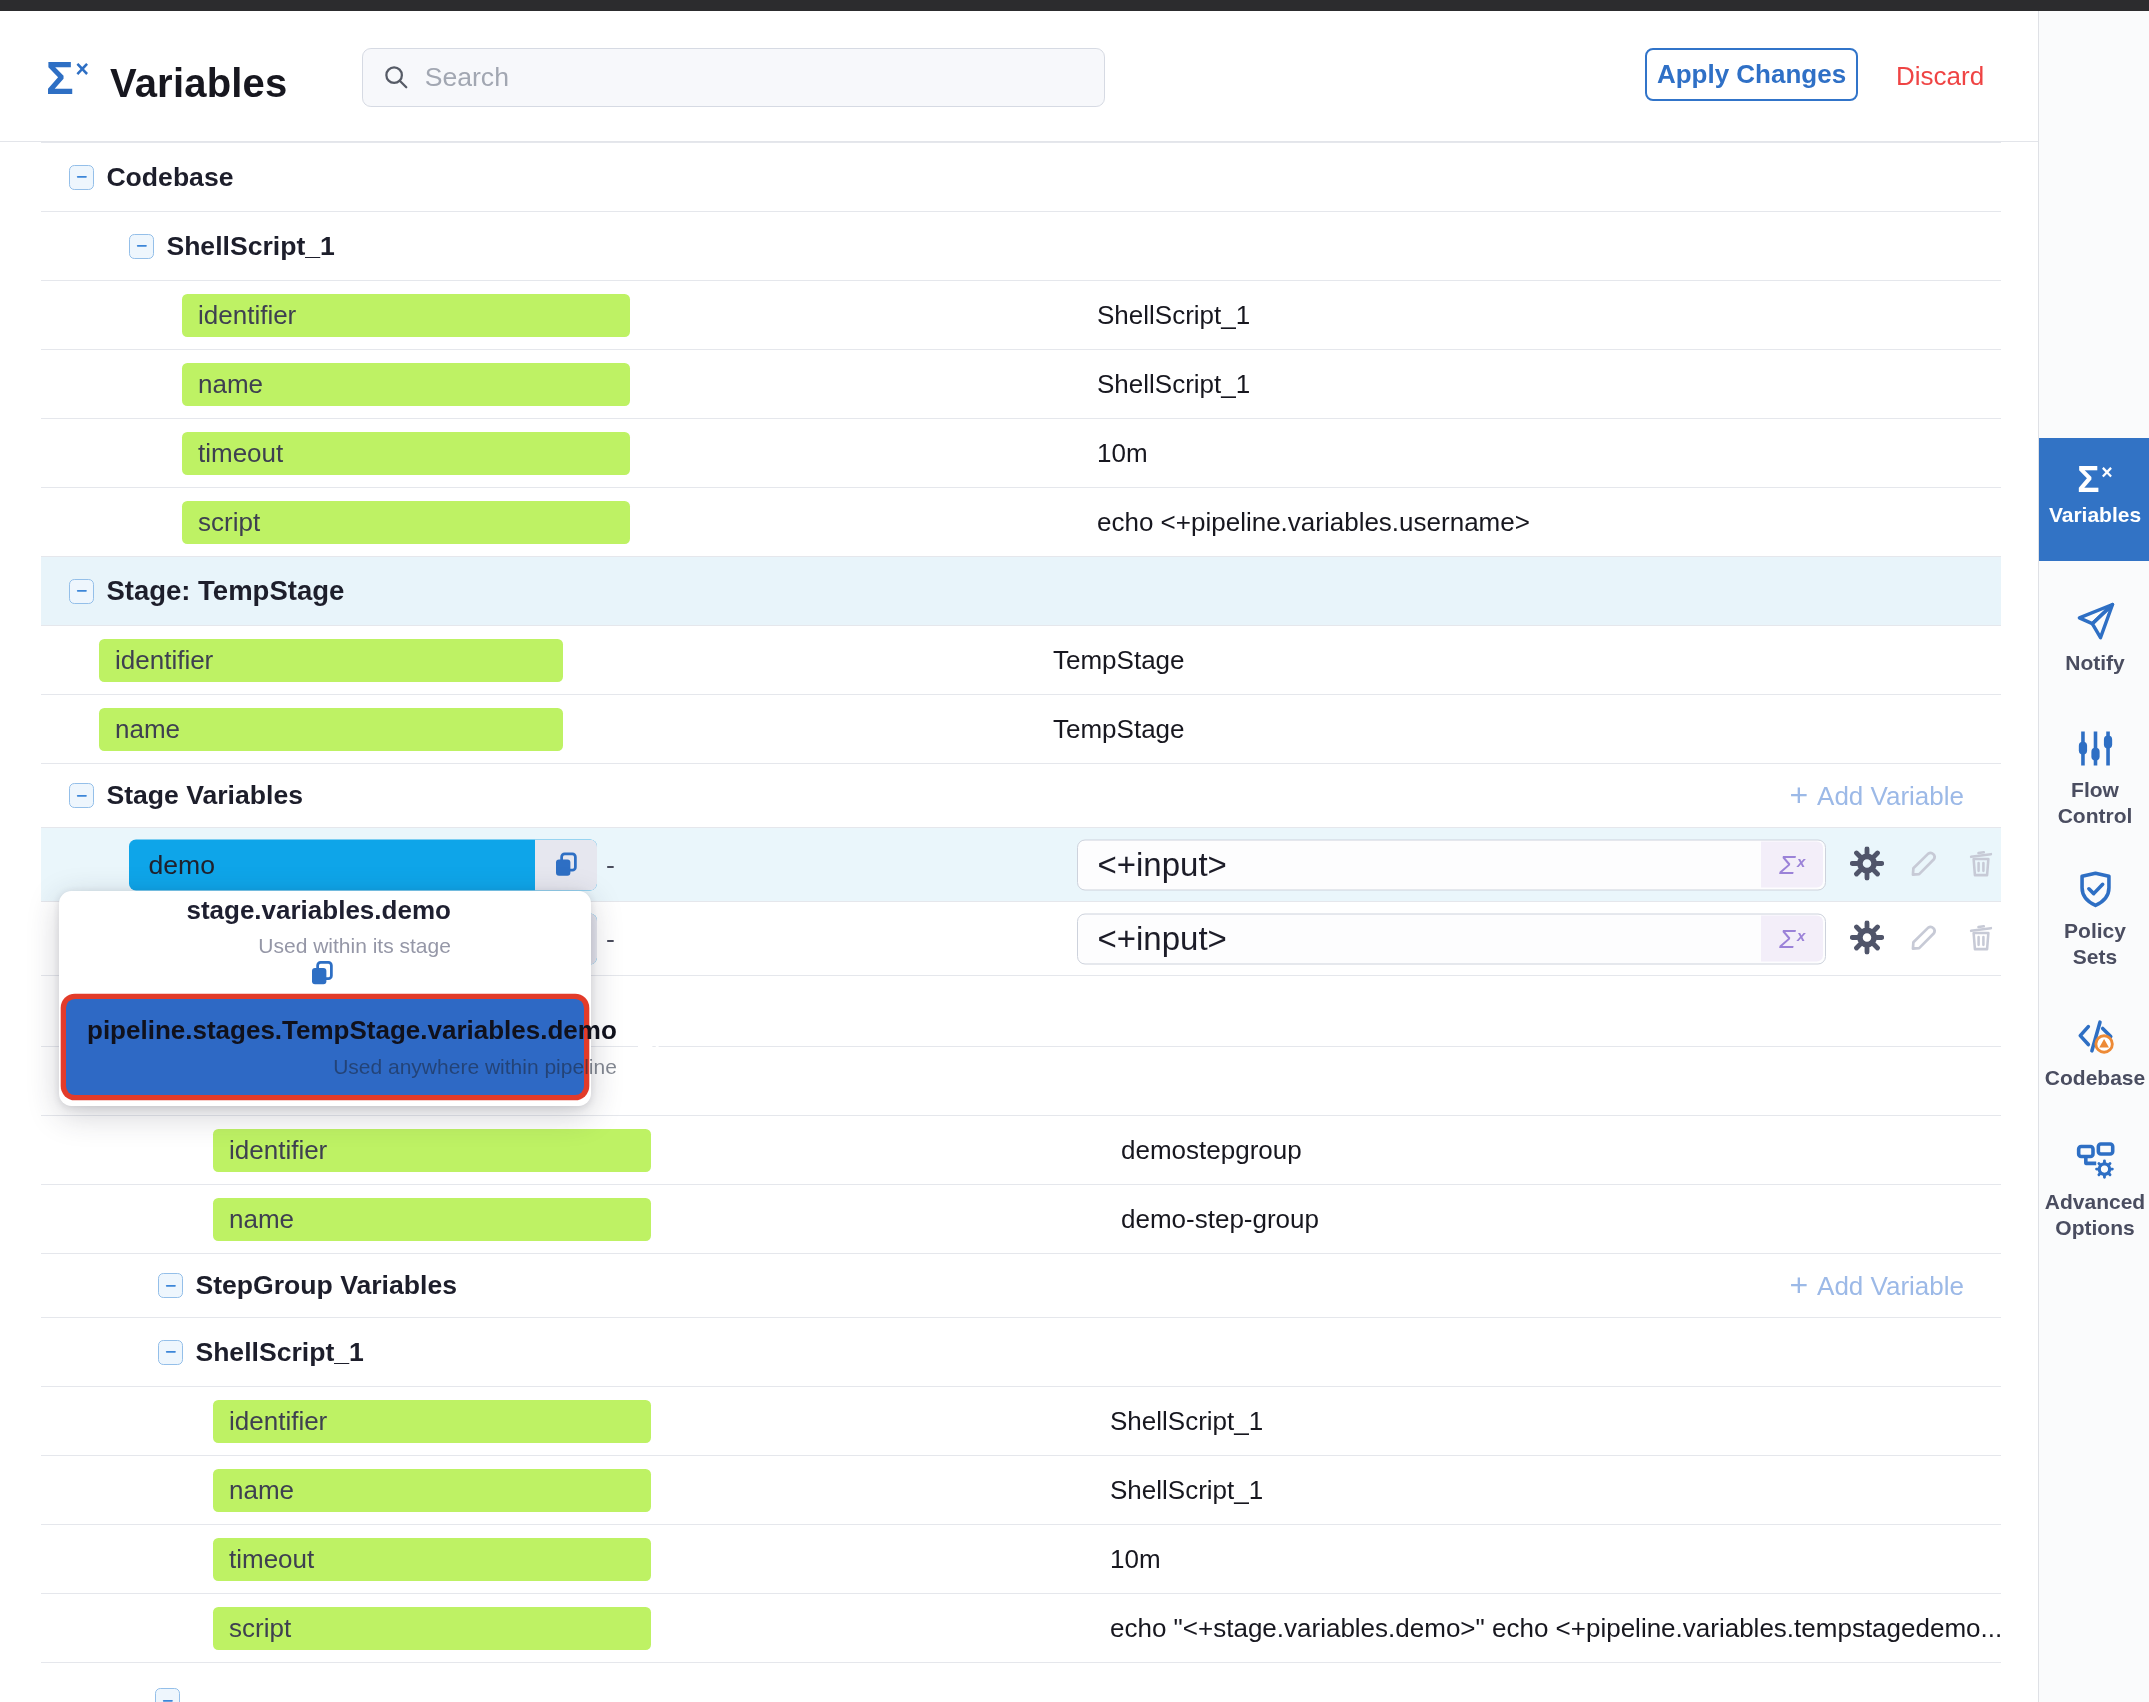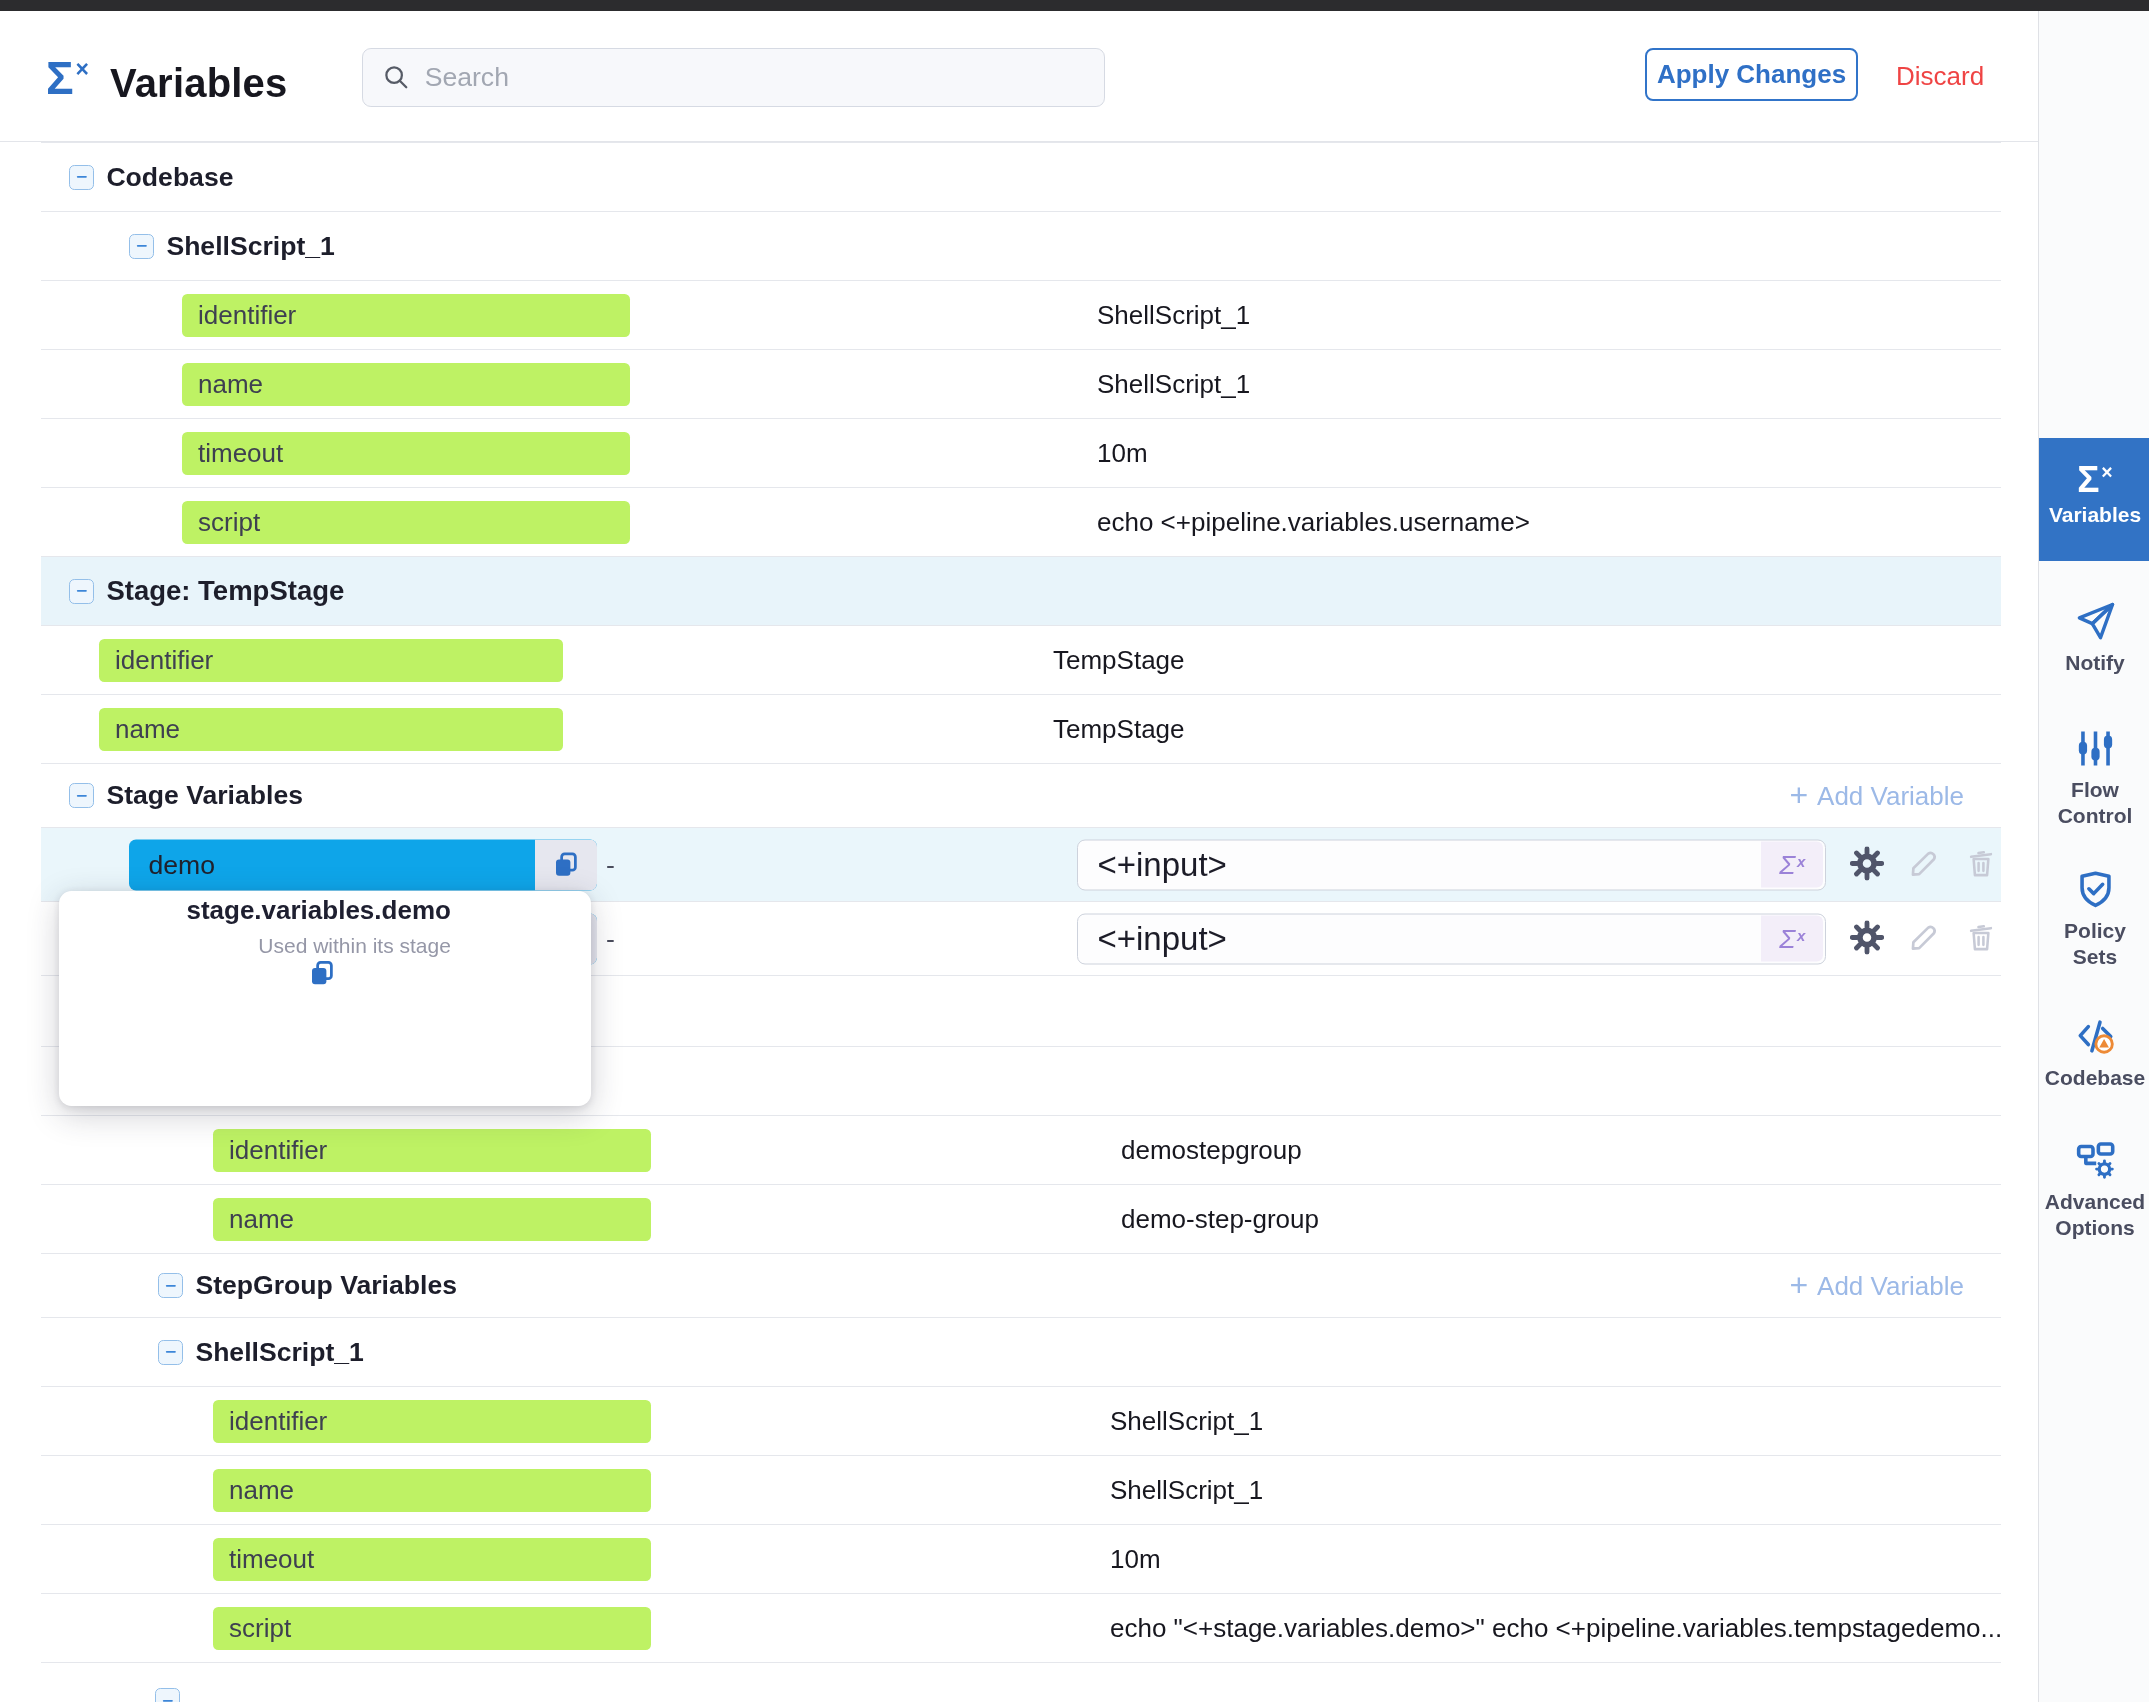--- a/index.html
+++ b/index.html
@@ -371,20 +371,30 @@
       <div class="pop-item pop-plain">
         <div class="ptext">
           <div class="ptitle">stage.variables.demo</div>
           <div class="psub">Used within its stage</div>
         </div>
         <span class="picon"><svg class="copy-ic" viewBox="0 0 24 24">
             <rect x="8.5" y="3.5" width="11" height="13" rx="2.4" fill="none" stroke="currentColor" stroke-width="2.2"></rect>
             <rect x="4" y="8" width="11.5" height="13" rx="2.4" fill="currentColor"></rect>
           </svg></span>
       </div>
+      <div class="pop-item pop-selected">
+        <div class="ptext">
+          <div class="ptitle">pipeline.stages.TempStage.variables.demo</div>
+          <div class="psub">Used anywhere within pipeline</div>
+        </div>
+        <span class="picon"><svg class="copy-ic" viewBox="0 0 24 24">
+            <rect x="8.5" y="3.5" width="11" height="13" rx="2.4" fill="none" stroke="currentColor" stroke-width="2.2"></rect>
+            <rect x="4" y="8" width="11.5" height="13" rx="2.4" fill="currentColor"></rect>
+          </svg></span>
+      </div>
     </div>
 
   <div class="sidebar" id="sidebar">
       <div class="side-active" style="top: 427px;">
         <div class="sicon"><span class="sigx">
             <span class="s">Σ</span>
             <span class="x">×</span>
           </span></div>
         <div class="slabel">Variables</div>
       </div>

